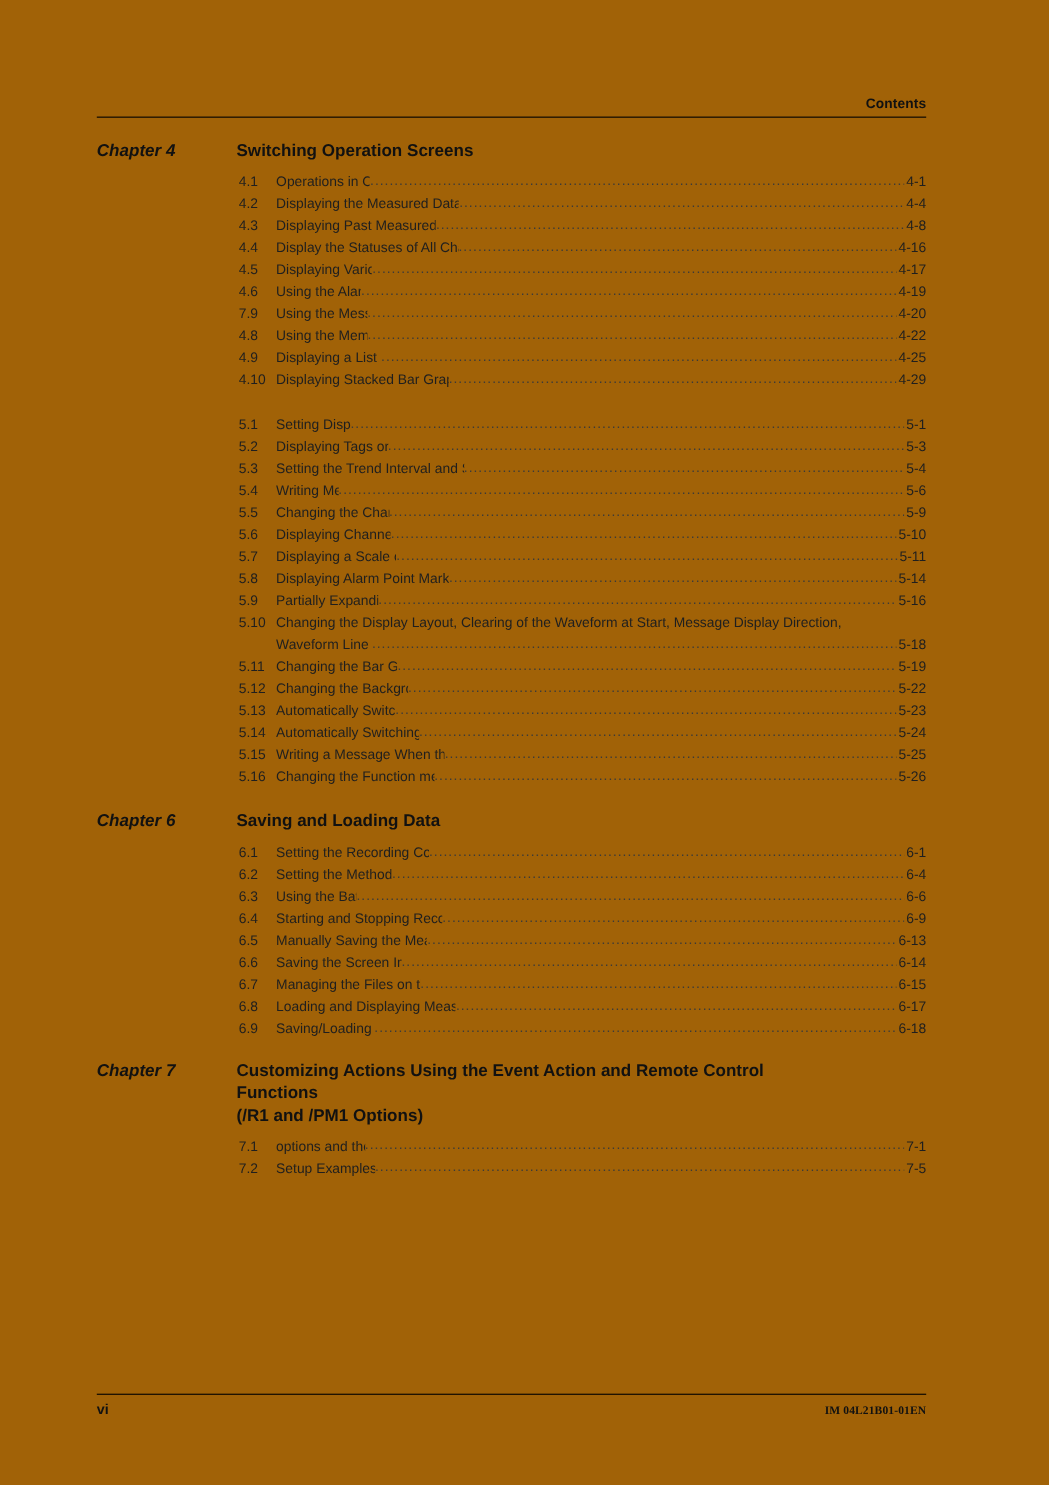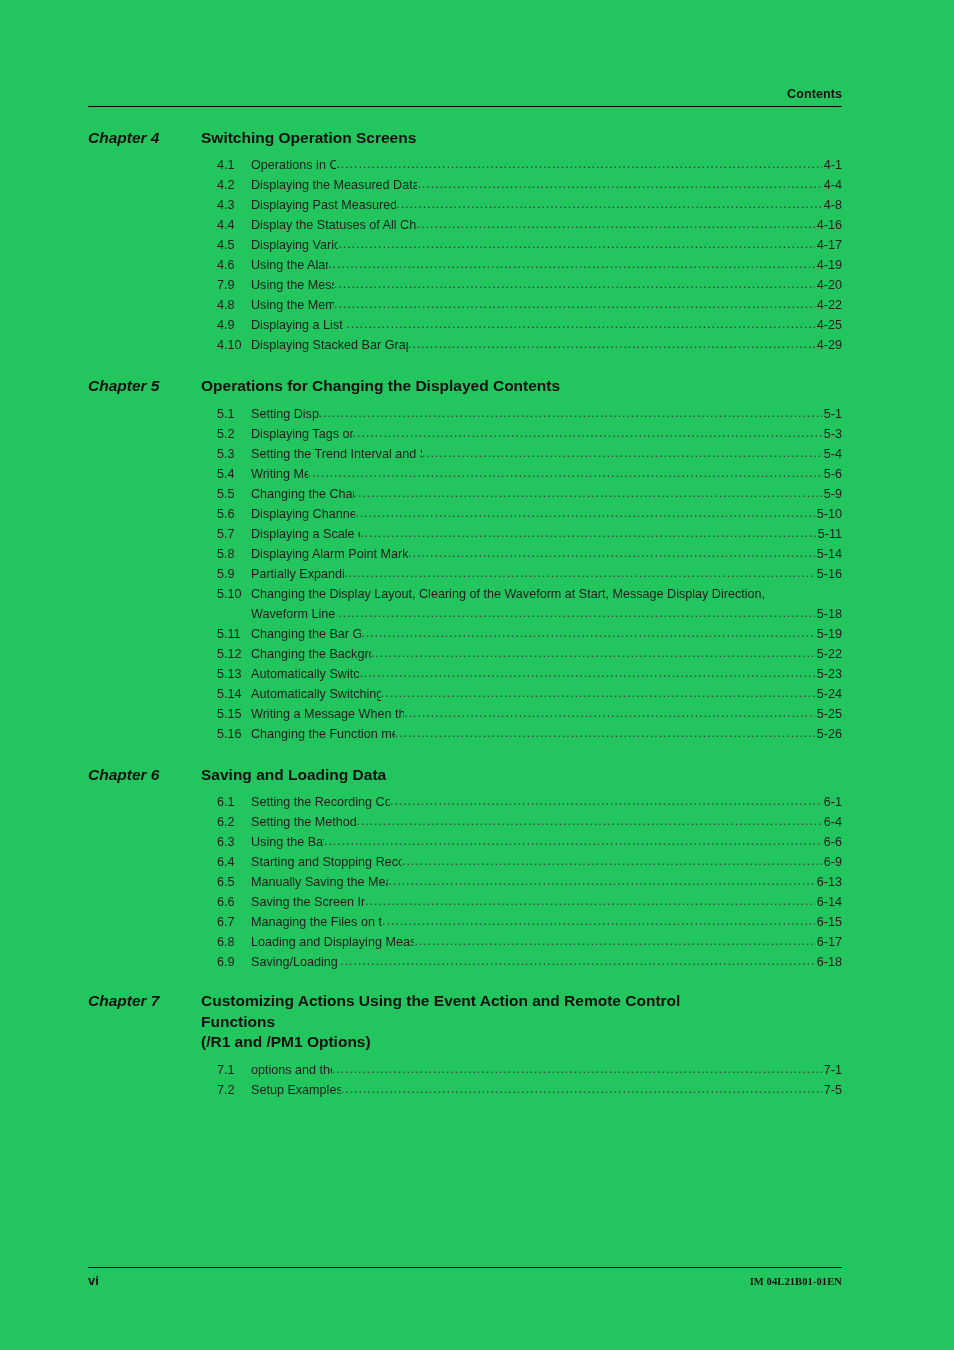--- a/index.html
+++ b/index.html
@@ -9,21 +9,21 @@
   }
   body {
     font-family: "Liberation Sans", sans-serif;
     color: #1a1a1a;
     -webkit-font-smoothing: antialiased;
   }
   .page {
     position: relative;
     width: 954px;
     height: 1350px;
-    background: #22c55e;
+    background: #a16207;
     overflow: hidden;
     box-sizing: border-box;
   }
 
   
   .header {
     position: absolute;
     left: 88px;
     top: 88px;
     width: 754px;
@@ -70,20 +70,21 @@
   }
   .chapter-title {
     flex: 1 1 auto;
     font-size: 15.5px;
     font-weight: bold;
     line-height: 1.32;
     color: #111;
   }
   .chapter-title .subline {
     display: block;
+    margin-left: 14px;
   }
   .chapter-spacer-5 { height: 21px; }
   .chapter-spacer-6 { height: 21px; }
   .chapter-spacer-7 { height: 19px; }
 
   
   .entries {
     margin-left: 129px;   
   }
   .entry {
@@ -290,26 +291,20 @@
                 <span class="etext">Displaying Stacked Bar Graphs (/M1, /PM1, and /PWR1 Options)</span>
                 <span class="eleader"></span>
                 <span class="epage">4-29</span>
               </div>
             </div>
           </div>
         </div>
       </div>
       <div class="chapter-spacer-5"></div>
       <div class="chapter">
-        <div class="chapter-head">
-          <div class="chapter-label">Chapter 5</div>
-          <div class="chapter-title">
-            <span class="subline">Operations for Changing the Displayed Contents</span>
-          </div>
-        </div>
         <div class="entries">
           <div class="entry">
             <div class="entry-num">5.1</div>
             <div class="entry-body">
               <div class="erow gap-none">
                 <span class="etext">Setting Display Groups</span>
                 <span class="eleader"></span>
                 <span class="epage">5-1</span>
               </div>
             </div>

